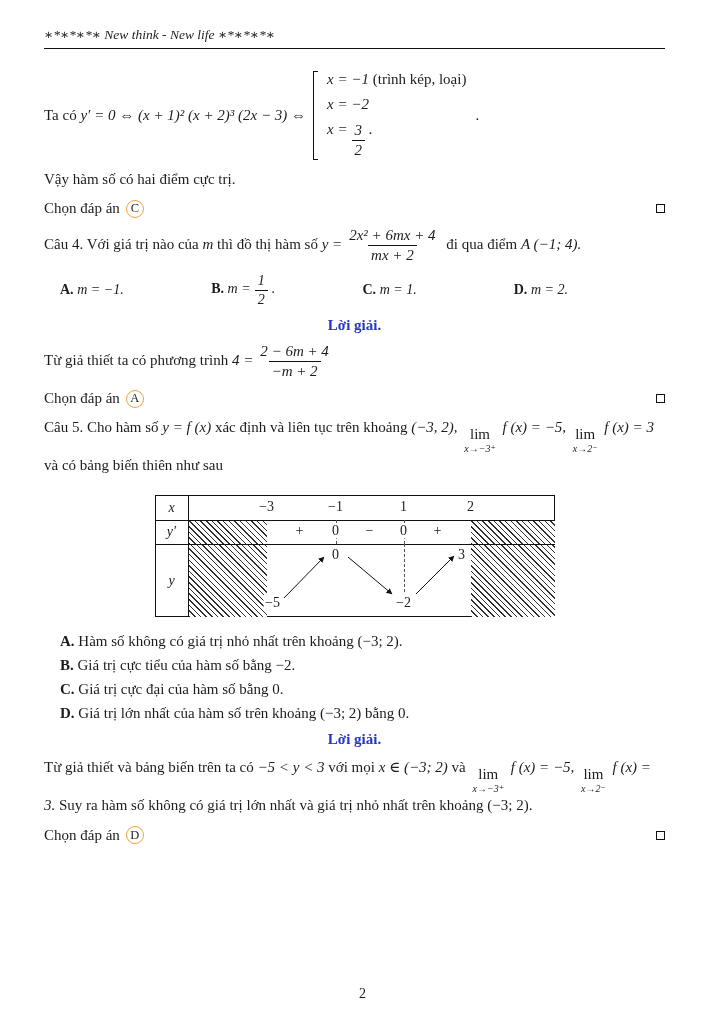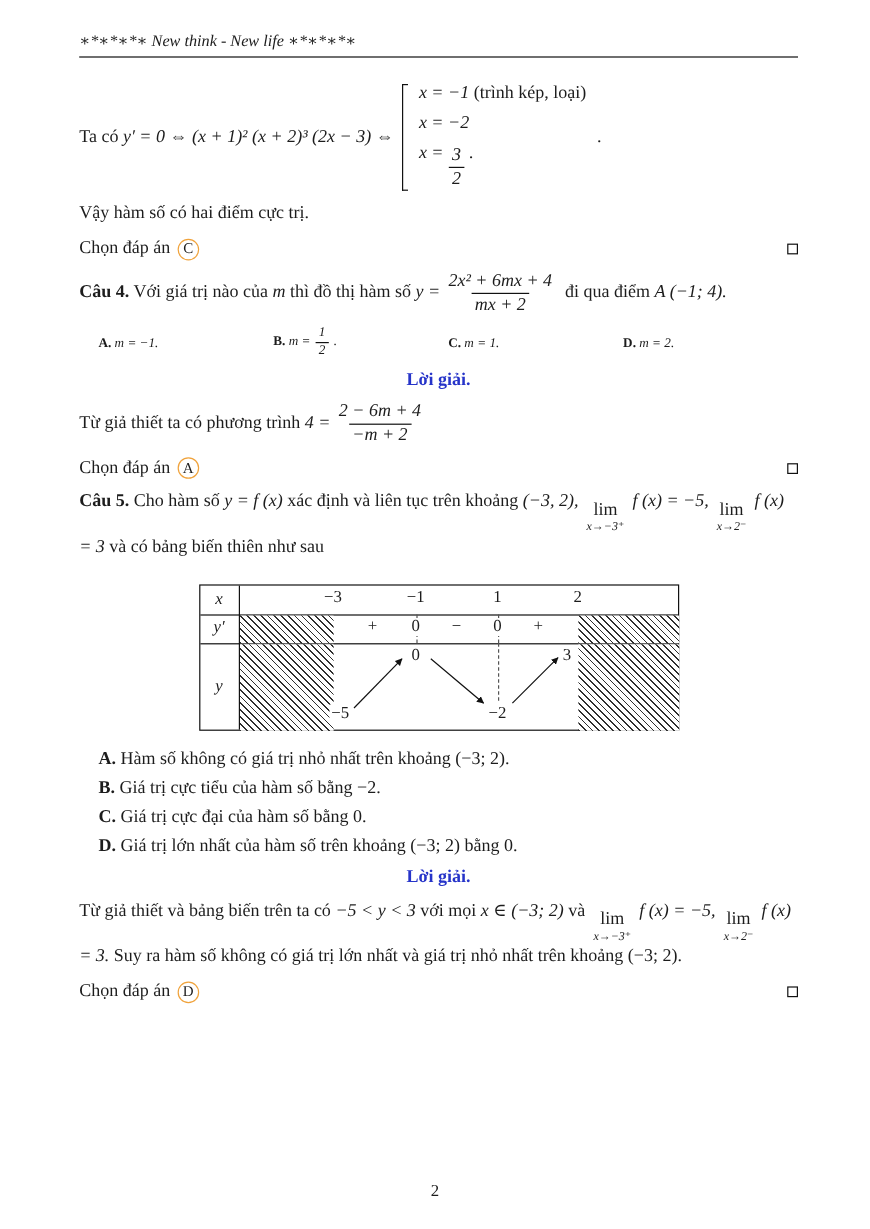--- a/index.html
+++ b/index.html
@@ -1,18 +1,18 @@
 <!DOCTYPE html>
 <html style="--blue: #2634c9; --orange: #f0a33c;"><head>
 <meta charset="utf-8">
 <style>
   * { box-sizing: border-box; }
   html,body { margin:0; padding:0; background:#ffffff; }
   body { font-family:"Liberation Serif","DejaVu Serif",serif; color:#1c1c1c; }
-  .page { width:725px; height:1024px; padding:26px 60px 0 66px; position:relative; background:#fff; overflow:hidden; }
+  .page { width:725px; height:1024px; padding:26px 60px 0 44px; position:relative; background:#fff; overflow:hidden; }
 
   .hdr { font-style:italic; font-size:13.5px; padding-bottom:5px; border-bottom:1.5px solid #111; }
 
   .m { font-style:italic; }
   p.line { margin:8px 0; font-size:15px; line-height:1.55; }
   .sec { margin-top:16px; }
 
   .eq { display:flex; align-items:center; margin:22px 0 4px; font-size:15px; }
   .cases { display:flex; align-items:stretch; margin-left:7px; }
   .cbrk { width:5px; border-left:1.4px solid #111; border-top:1.4px solid #111; border-bottom:1.4px solid #111; margin-right:9px; }
@@ -21,22 +21,22 @@
   .eq-tail { margin-left:9px; }
 
   .frac { display:inline-flex; flex-direction:column; align-items:center; vertical-align:middle; margin:0 4px; line-height:1.25; text-align:center; }
   .frac .fn { padding:0 3px; }
   .frac .fd { padding:0 3px; border-top:1px solid #111; }
 
   .ans { display:flex; align-items:center; margin:9px 0 6px; font-size:15px; }
   .circ { display:inline-flex; align-items:center; justify-content:center; width:18px; height:18px; border:1.5px solid var(--orange,#f0a33c); border-radius:50%; margin-left:6px; font-size:12.5px; }
   .qed { margin-left:auto; width:9px; height:9px; border:1.2px solid #111; }
 
-  .qhead { font-weight:bold; }
-  .opts { display:flex; align-items:center; padding-left:16px; margin:4px 0; font-size:11px; }
+  .qhead { font-weight:normal; }
+  .opts { display:flex; align-items:center; padding-left:16px; margin:4px 0; font-size:14px; }
   .opt { flex:1; }
   .optlbl { font-weight:bold; }
 
   .lg { color:var(--blue,#2533c9); font-weight:bold; font-size:15px; margin:9px 0 4px;text-align:center; }
 
   .lim { display:inline-flex; flex-direction:column; align-items:center; vertical-align:-7px; line-height:1; margin:0 3px; }
   .lim .lop { font-size:15px; }
   .lim .lsub { font-size:10px; font-style:italic; margin-top:2px; }
 
   .choice { padding-left:16px; margin:7px 0; font-size:15px; }

